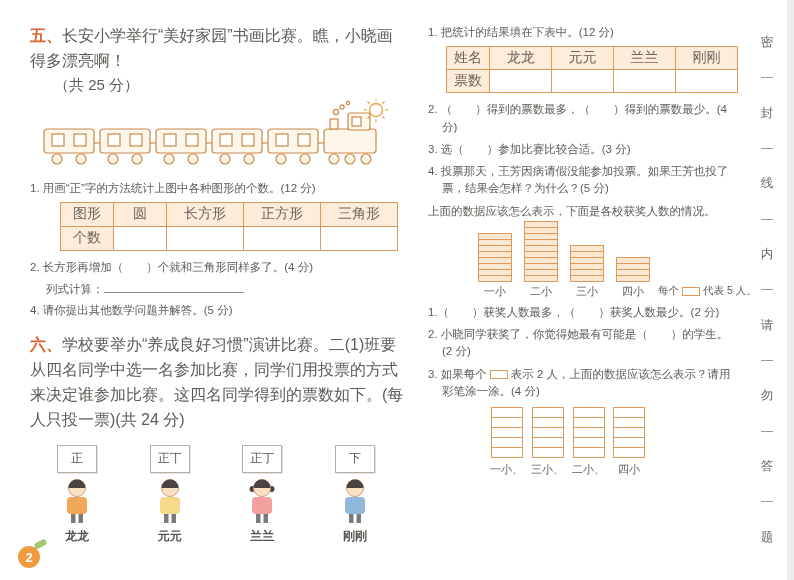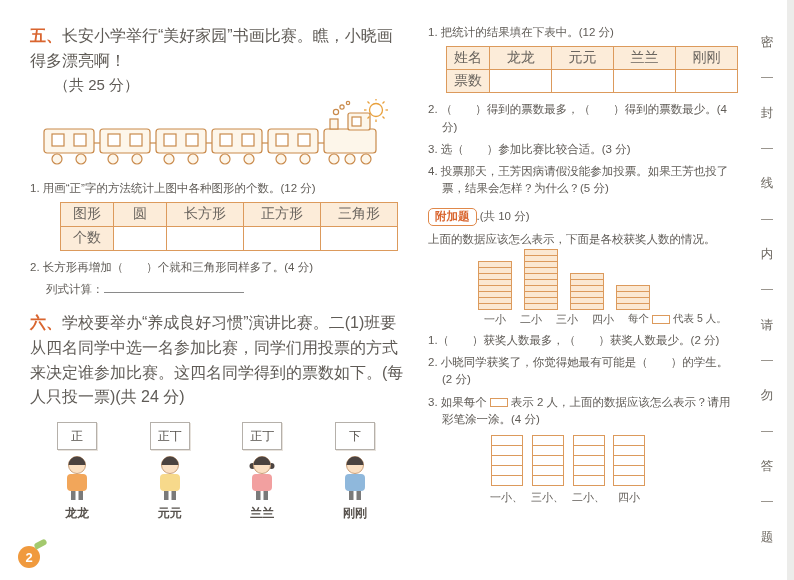--- a/index.html
+++ b/index.html
@@ -39,21 +39,21 @@
   .child-name{font-size:12px;font-weight:bold;color:#57524d;margin-top:3px;}
 
   .extra-line{font-size:11.5px;margin:10px 0 4px 0;}
   .extra-badge{display:inline-block;border:1.3px solid #e0884a;border-radius:5px;padding:0 6px 1px;
                color:#d9652f;font-weight:bold;font-size:11.5px;}
 
   .award-stacks{display:flex;align-items:flex-end;gap:12px;margin:8px 0 2px 50px;height:54px;}
   .stack{display:flex;flex-direction:column;}
   .stack .cell{width:32px;height:5px;border:1px solid #dc9a5c;background:#fbe8d2;margin-top:-1px;}
   .award-labels{display:flex;margin-left:50px;font-size:11px;align-items:center;}
-  .award-cats{display:flex;gap:2px;}
+  .award-cats{display:flex;gap:12px;}
   .award-cats .cat{width:34px;text-align:center;}
   .legend{margin-left:8px;font-size:10.5px;white-space:nowrap;}
   .unit-box{display:inline-block;width:16px;height:7px;border:1px solid #dc9a5c;vertical-align:middle;margin:0 3px;background:#fff;}
 
   .answer-grids{display:flex;gap:8px;margin:8px 0 0 62px;}
   .agrid-wrap{display:flex;flex-direction:column;align-items:center;}
   .agrid{display:flex;flex-direction:column;}
   .agrid .cell{width:30px;height:9px;border:1px solid #dc9a5c;margin-top:-1px;background:#fff;}
   .agrid-label{font-size:11px;margin-top:4px;}
 
@@ -160,20 +160,21 @@
         <td class="c3"></td>
         <td class="c4"></td>
       </tr>
     </tbody>
       </table>
 
     <p class="q">2. 长方形再增加（　　）个就和三角形同样多了。(4 分)</p>
     <p class="sub">
       <span>列式计算：</span><span class="blank-line"></span>
     </p>
+    <p class="q">4. 请你提出其他数学问题并解答。(5 分)</p>
 
     <div class="heading" style="margin-top:14px;">
       <span class="sec-num">六、</span><span>学校要举办“养成良好习惯”演讲比赛。二(1)班要从四名同学中选一名参加比赛，同学们用投票的方式来决定谁参加比赛。这四名同学得到的票数如下。(每人只投一票)(共 24 分)</span>
     </div>
 
     <div class="children-row">
 
       <div class="child">
         <div class="sign">
             <span>正</span>
@@ -254,23 +255,20 @@
         <td class="cn"></td>
         <td class="cn"></td>
       </tr>
     </tbody>
       </table>
 
     <p class="q">2. （　　）得到的票数最多，（　　）得到的票数最少。(4 分)</p>
     <p class="q">3. 选（　　）参加比赛比较合适。(3 分)</p>
     <p class="q">4. 投票那天，王芳因病请假没能参加投票。如果王芳也投了票，结果会怎样？为什么？(5 分)</p>
 
-    <div class="extra-line">
-      <span class="extra-badge">附加题</span><span>.(共 10 分)</span>
-    </div>
     <p class="q" style="padding-left:0;text-indent:0;">上面的数据应该怎么表示，下面是各校获奖人数的情况。</p>
 
     <div class="award-stacks" id="award-stacks">
         <div class="stack">
           <div class="cell"></div>
           <div class="cell"></div>
           <div class="cell"></div>
           <div class="cell"></div>
           <div class="cell"></div>
           <div class="cell"></div>

